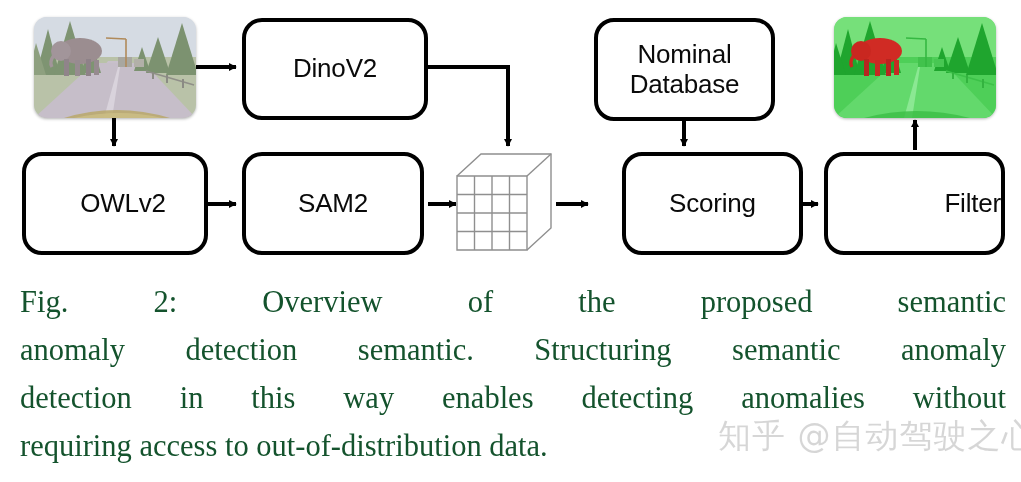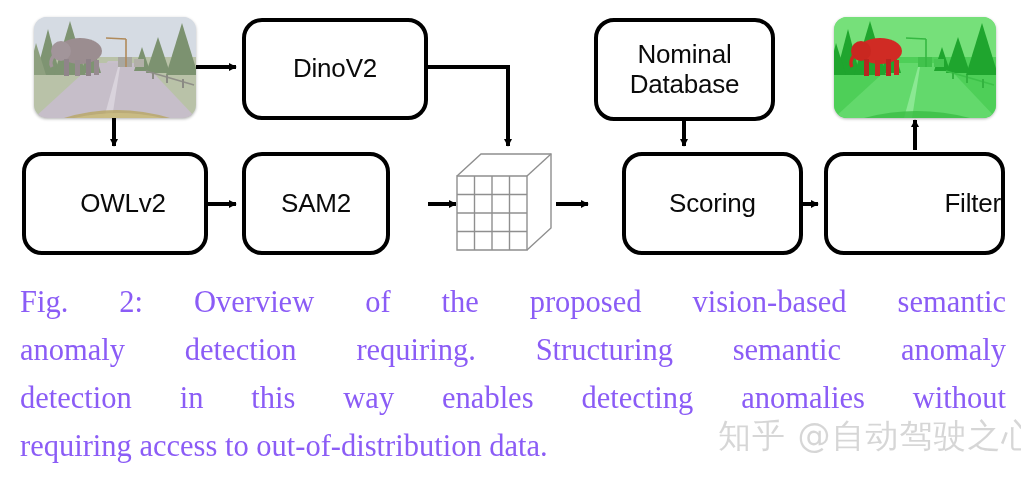--- a/index.html
+++ b/index.html
@@ -63,21 +63,21 @@
 
   
   #caption {
     position: absolute;
     left: 20px;
     top: 278px;
     width: 986px;
     font-family: "Liberation Serif", "DejaVu Serif", serif;
     font-size: 30.5px;
     line-height: 48px;
-    color: #8b5cf6;
+    color: #14532d;
     text-align: justify;
     text-justify: inter-word;
   }
   #caption .cap-line { display: block; white-space: pre; }
   #caption .cap-line.justify {
     display: flex;
     justify-content: space-between;
     white-space: normal;
   }
 
@@ -258,21 +258,21 @@
     </div>
 
     <div class="node-box" style="left:242px; top:18px; width:186px; height:102px;">
       <span class="node-label">DinoV2</span>
     </div>
 
     <div class="node-box" style="left:22px; top:152px; width:186px; height:103px;padding-left:16px;">
       <span class="node-label">OWLv2</span>
     </div>
 
-    <div class="node-box" style="left:242px; top:152px; width:148px; height:103px;">
+    <div class="node-box" style="left:242px; top:152px; width:182px; height:103px;">
       <span class="node-label">SAM2</span>
     </div>
 
     <div class="node-box" style="left:594px; top:18px; width:181px; height:103px;align-items:center;">
       <span class="node-label">Nominal
 Database</span>
     </div>
 
     <div class="node-box" style="left:594px; top:152px; width:181px; height:103px;margin-left:28px;">
       <span class="node-label">Scoring</span>
@@ -285,27 +285,26 @@
   </div>
 
   <div id="caption">
     <span class="cap-line justify">
       <span>Fig.</span>
       <span>2:</span>
       <span>Overview</span>
       <span>of</span>
       <span>the</span>
       <span>proposed</span>
-      <span>vision-based</span>
       <span>semantic</span>
     </span>
     <span class="cap-line justify">
       <span>anomaly</span>
       <span>detection</span>
-      <span>requiring.</span>
+      <span>semantic.</span>
       <span>Structuring</span>
       <span>semantic</span>
       <span>anomaly</span>
     </span>
     <span class="cap-line justify">
       <span>detection</span>
       <span>in</span>
       <span>this</span>
       <span>way</span>
       <span>enables</span>

